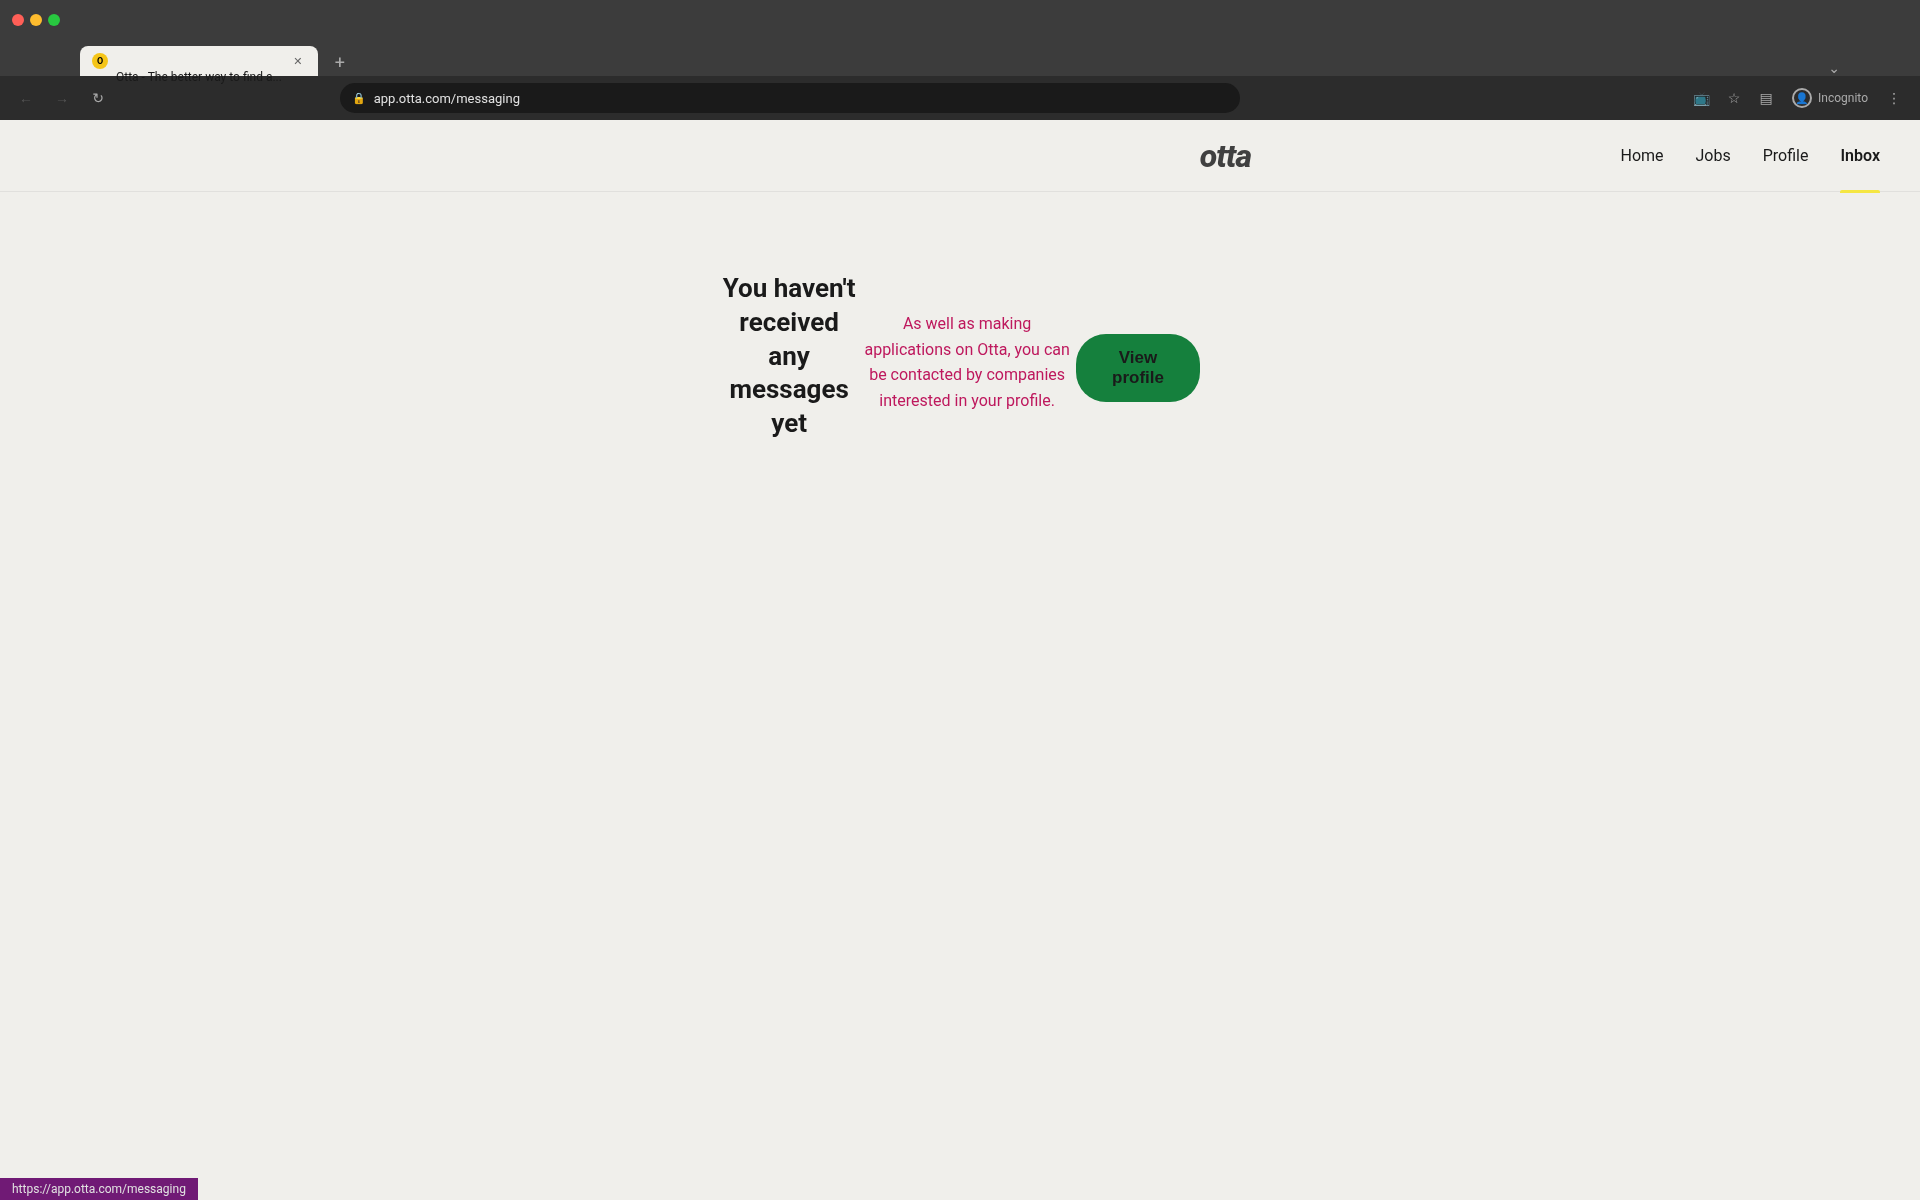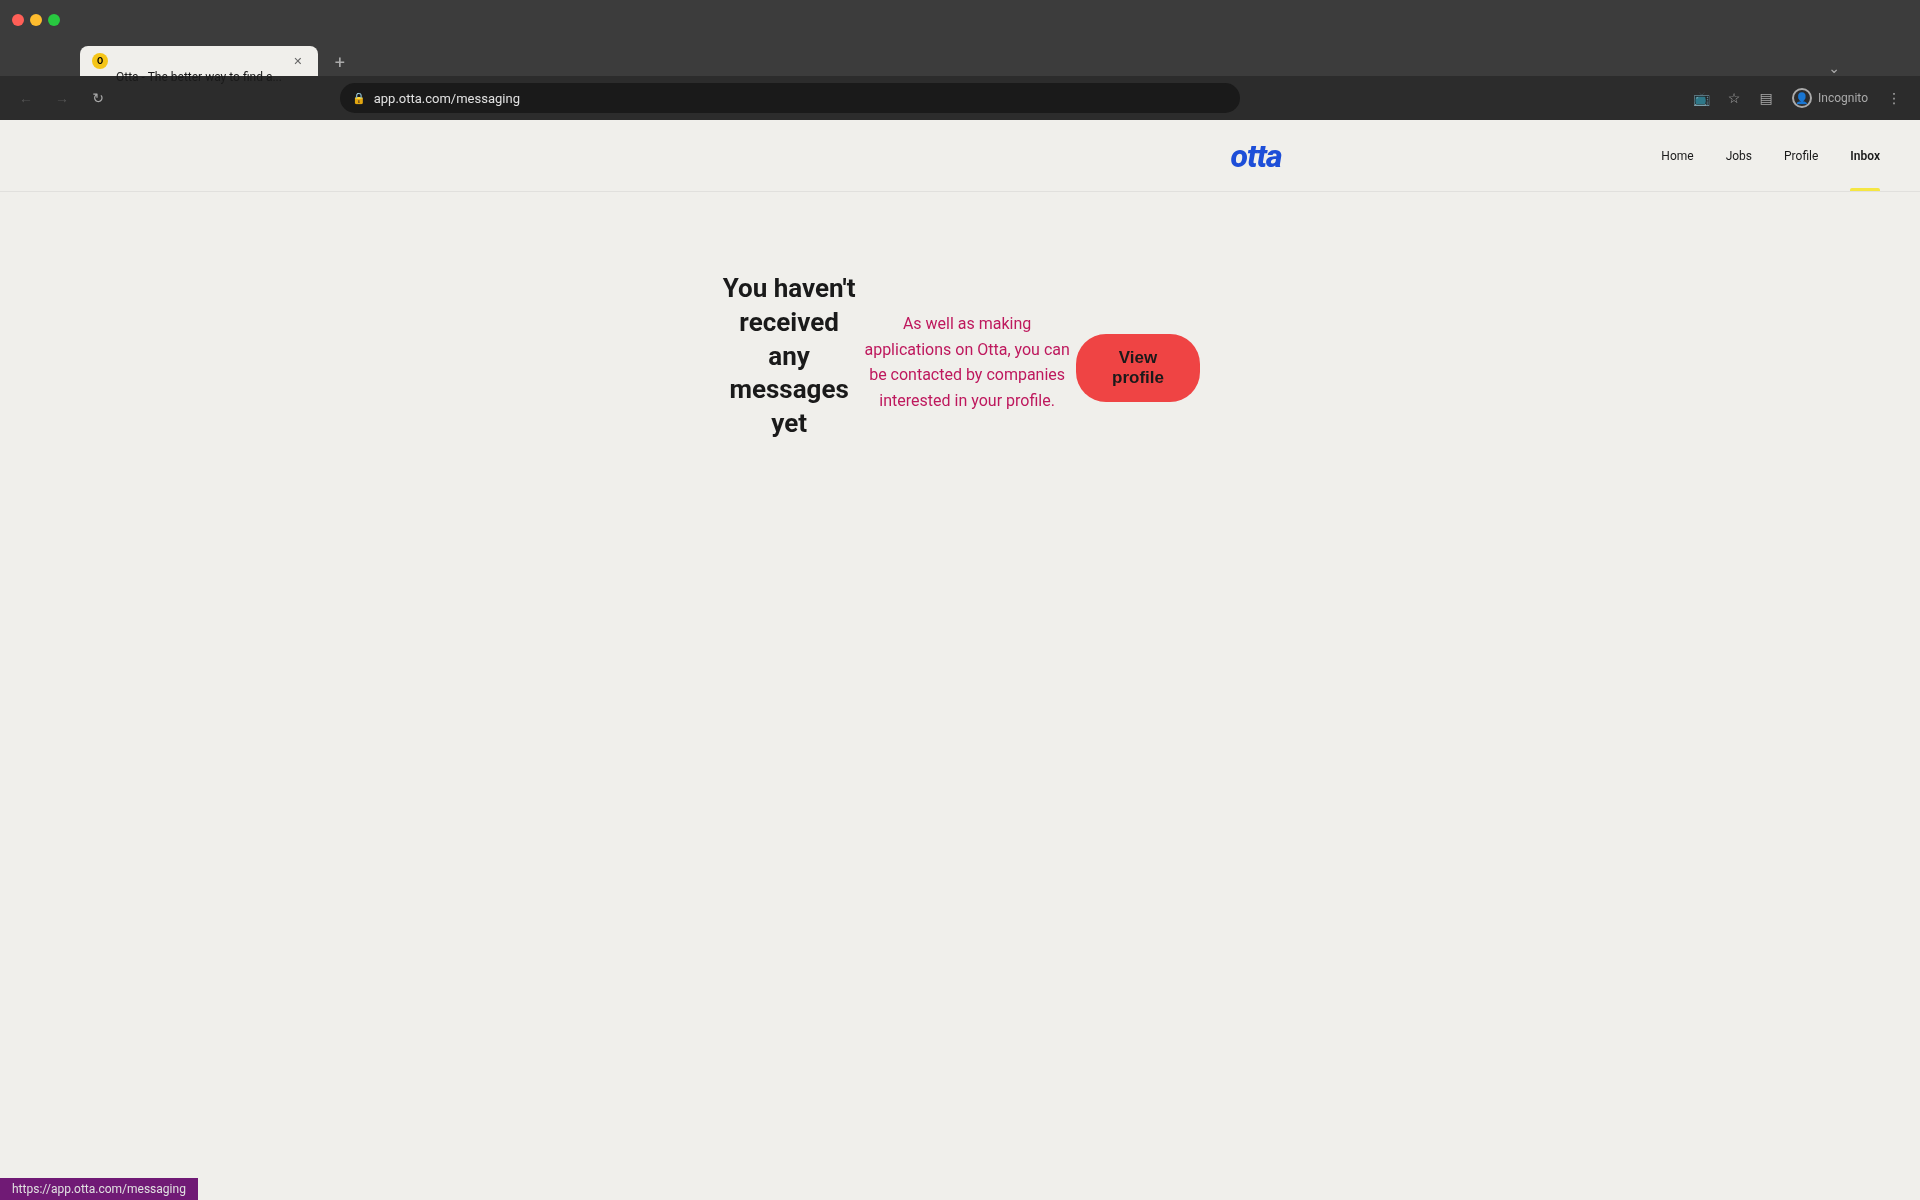--- a/index.html
+++ b/index.html
@@ -227,33 +227,33 @@
     .logo-area {
       flex: 1;
       display: flex;
       align-items: center;
       justify-content: center;
     }
 
     .otta-logo {
       font-size: 32px;
       font-weight: 800;
-      color: #1d4ed8;
+      color: #404040;
       letter-spacing: -1px;
       font-style: italic;
     }
 
     .nav-links {
       display: flex;
       align-items: center;
       gap: 32px;
     }
 
     .nav-link {
-      font-size: 12px;
+      font-size: 16px;
       color: #1a1a1a;
       text-decoration: none;
       cursor: pointer;
       font-weight: 400;
     }
 
     .nav-link.active {
       font-weight: 600;
       position: relative;
     }
@@ -300,21 +300,21 @@
     }
 
     .empty-desc2 {
       font-size: 16px;
       color: #333;
       line-height: 1.6;
       margin-bottom: 32px;
     }
 
     .view-profile-btn {
-      background: #ef4444;
+      background: #15803d;
       color: #1a1a1a;
       border: none;
       border-radius: 30px;
       padding: 14px 36px;
       font-size: 17px;
       font-weight: 600;
       cursor: pointer;
       text-decoration: none;
       display: inline-block;
     }

